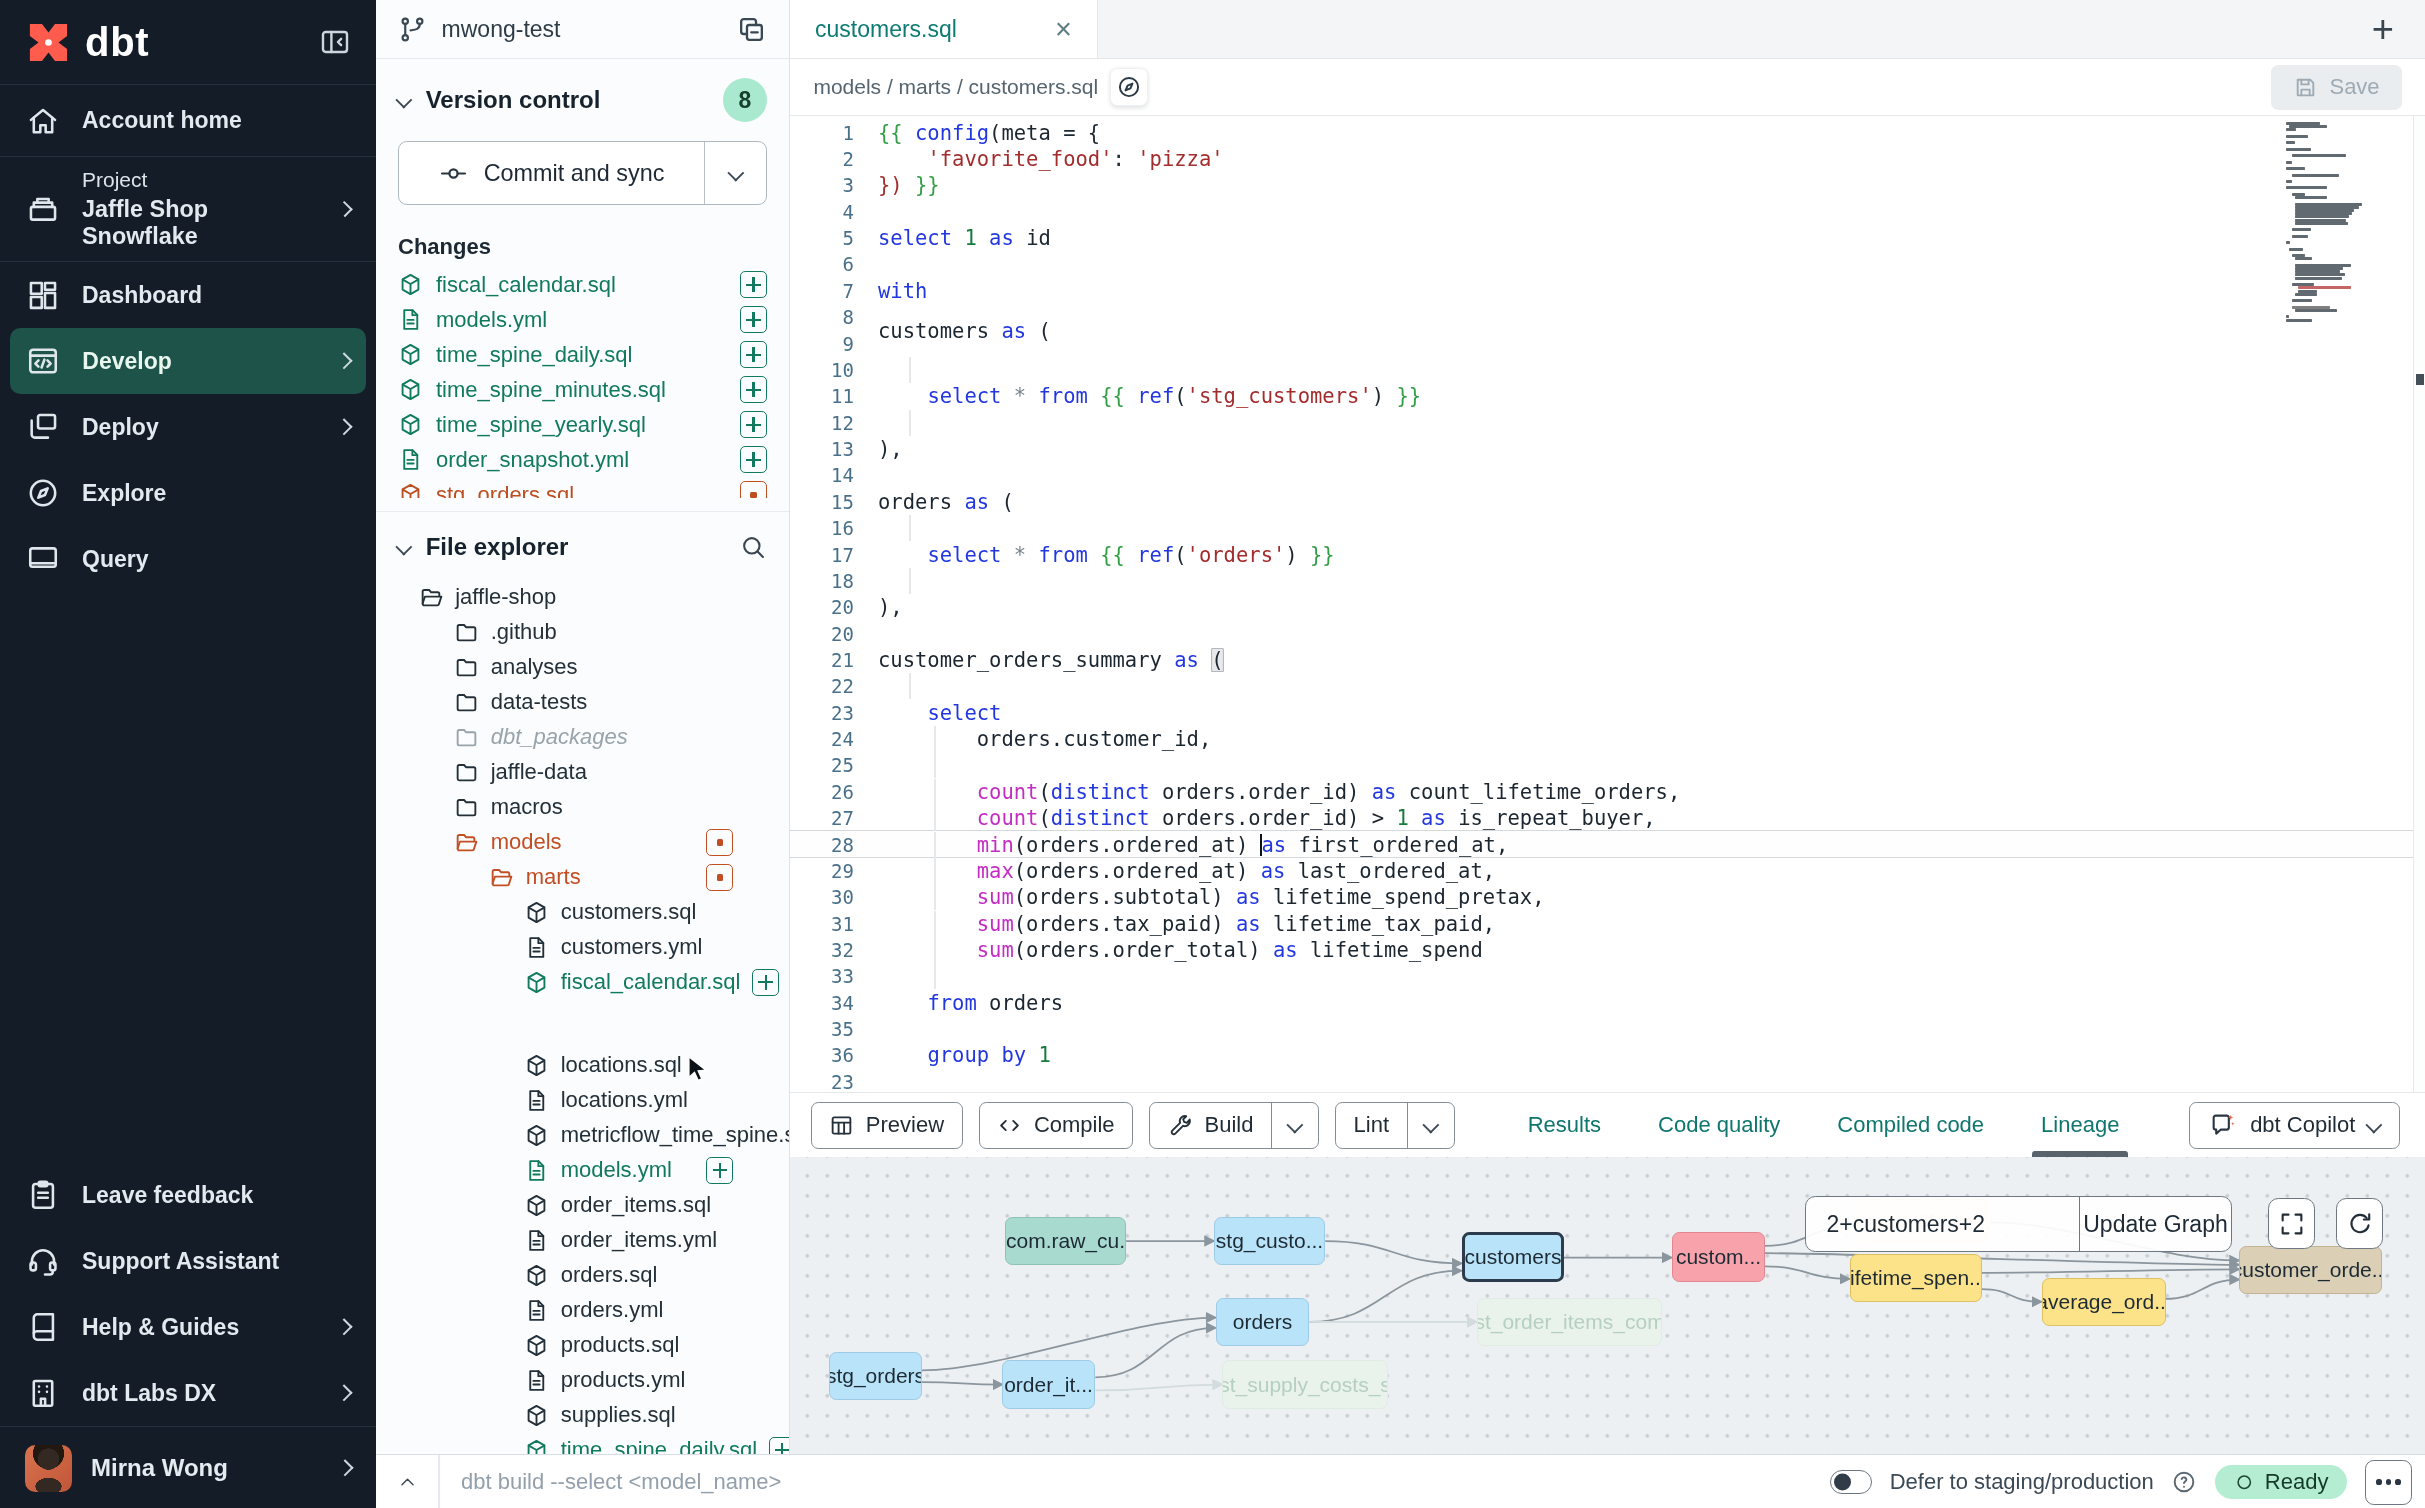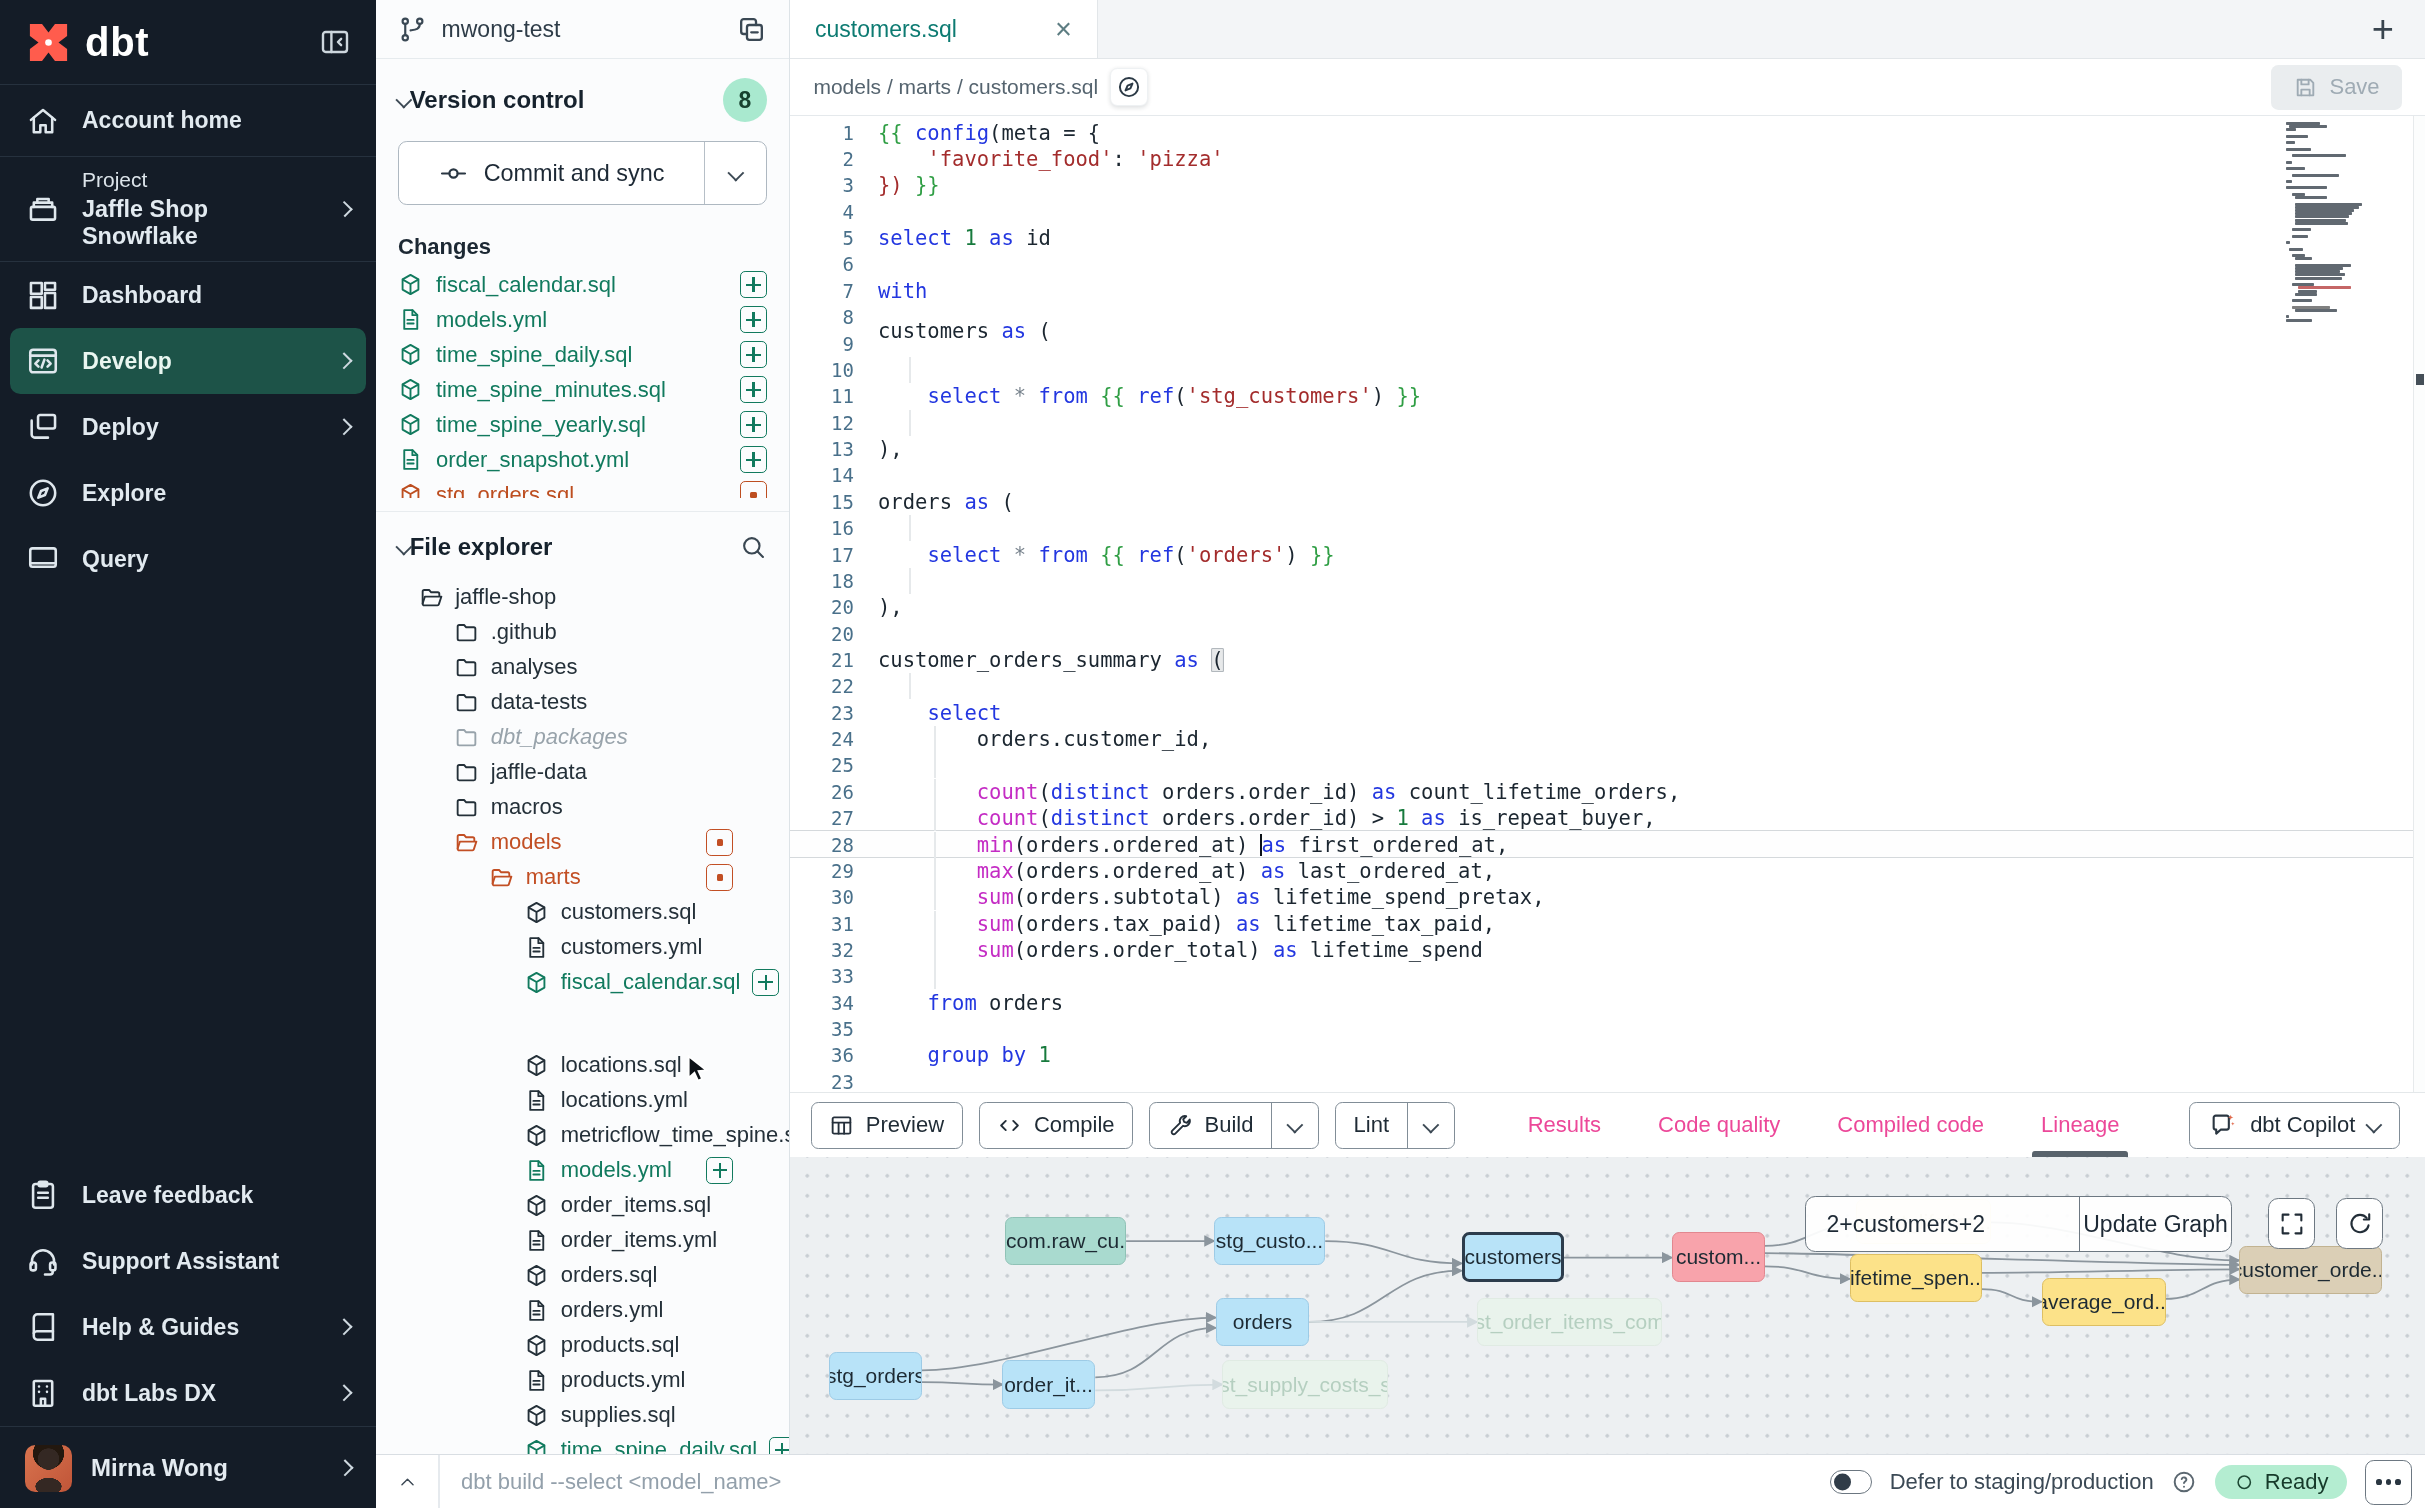--- a/index.html
+++ b/index.html
@@ -34,21 +34,21 @@
                radial-gradient(circle at 50% 18%,#23180f 0 34%,rgba(0,0,0,0) 35%),
                linear-gradient(135deg,#d9744f,#c05538)}
 
   
   #panel{position:absolute;left:376px;top:0;width:414px;height:1454px;background:#fbfcfd;border-right:1.5px solid #dde3e7;color:#232f3a;overflow:hidden}
   #branch-row{height:59px;display:flex;align-items:center;padding:0 22px;border-bottom:1.5px solid #e6ebee;color:#34424e}
   #branch-row .bic{width:29px;height:29px;color:#3a4854;margin-right:14.6px}
   #branch-name{font-size:23px;color:#2e3c48}
   #copy-btn{margin-left:auto;width:31px;height:31px;color:#3a4854}
   .sect-pad{padding:19px 22px 0}
-  .sect-head{display:flex;align-items:center;}
+  .sect-head{display:flex;align-items:center;gap:16px}
   .sect-title{font-size:24px;font-weight:700;color:#16222d}
   #vc-badge{margin-left:auto;width:44px;height:44px;border-radius:50%;background:#a9e9cf;color:#17412f;
     display:flex;align-items:center;justify-content:center;font-size:23px;font-weight:700}
   #commit-btn{margin:19px 22px 0;height:64px;border:1.8px solid #aeb8c1;border-radius:8.8px;background:#fff;display:flex;align-items:stretch;overflow:hidden}
   #commit-main{flex:1;display:flex;align-items:center;justify-content:center;gap:16px;font-size:23.4px;color:#1d2935}
   #commit-main .cic{width:29px;height:29px;color:#2a3743}
   #commit-caret{width:62px;border-left:1.8px solid #b6bfc7;display:flex;align-items:center;justify-content:center}
   #changes-label{margin:29px 22px 7.3px;font-size:22px;font-weight:700;color:#1c2833}
   #changes{margin:0 22px;height:231px;overflow:hidden}
   .chg-row{display:flex;align-items:center;gap:13px;height:35px;font-size:22px;cursor:pointer}
@@ -104,21 +104,21 @@
   #vscroll{position:absolute;right:0;top:0;width:11.7px;height:100%;border-left:1.5px solid #e7eaec;background:#fcfdfd;z-index:4}
   #vthumb{position:absolute;left:1.5px;right:0.7px;top:258px;height:11px;background:#454f58}
 
   
   #toolbar{height:65px;border-top:1.5px solid #e4e8ea;display:flex;align-items:center;padding:0 0 0 20.5px;position:relative;background:#fff}
   .tbtn{display:flex;align-items:stretch;height:47px;border:1.8px solid #818d97;border-radius:7.3px;background:#fff;margin-right:16px;overflow:hidden}
   .tbtn .seg{display:flex;align-items:center;gap:11.7px;padding:0 17.6px;font-size:22px;color:#1f2b35}
   .tbtn .seg svg{width:25px;height:25px;color:#242f3a}
   .tbtn .caret-seg{width:47px;border-left:1.8px solid #818d97;display:flex;align-items:center;justify-content:center;padding:0}
   #toolbar-tabs{display:flex;align-items:center;height:100%;margin-left:57px;gap:57px}
-  .ttab{font-size:22px;color:#ec4899;height:100%;display:flex;align-items:center;position:relative;cursor:pointer}
+  .ttab{font-size:22px;color:#0f766e;height:100%;display:flex;align-items:center;position:relative;cursor:pointer}
   .ttab.active{font-weight:500}
   .ttab.active::after{content:"";position:absolute;left:-8.8px;right:-8.8px;bottom:0;height:5.9px;background:#59636c;border-radius:2.9px 2.9px 0 0}
   #copilot-btn{margin-left:auto;margin-right:25px;height:47px;border:1.8px solid #818d97;border-radius:7.3px;background:#fff;
     display:flex;align-items:center;gap:13px;padding:0 19px;font-size:22px;color:#1f2b35}
   #copilot-btn svg{width:28px;height:28px;color:#2a3641}
 
   
   #lineage{position:absolute;left:0;top:1157px;width:1635px;height:297px;background:#edf0f2;overflow:hidden;
     background-image:radial-gradient(circle,#c7cdd2 1.5px,rgba(0,0,0,0) 1.9px);background-size:20px 20px;background-position:7.3px 8.8px}
   #edges{position:absolute;left:0;top:0;width:1635px;height:297px}

